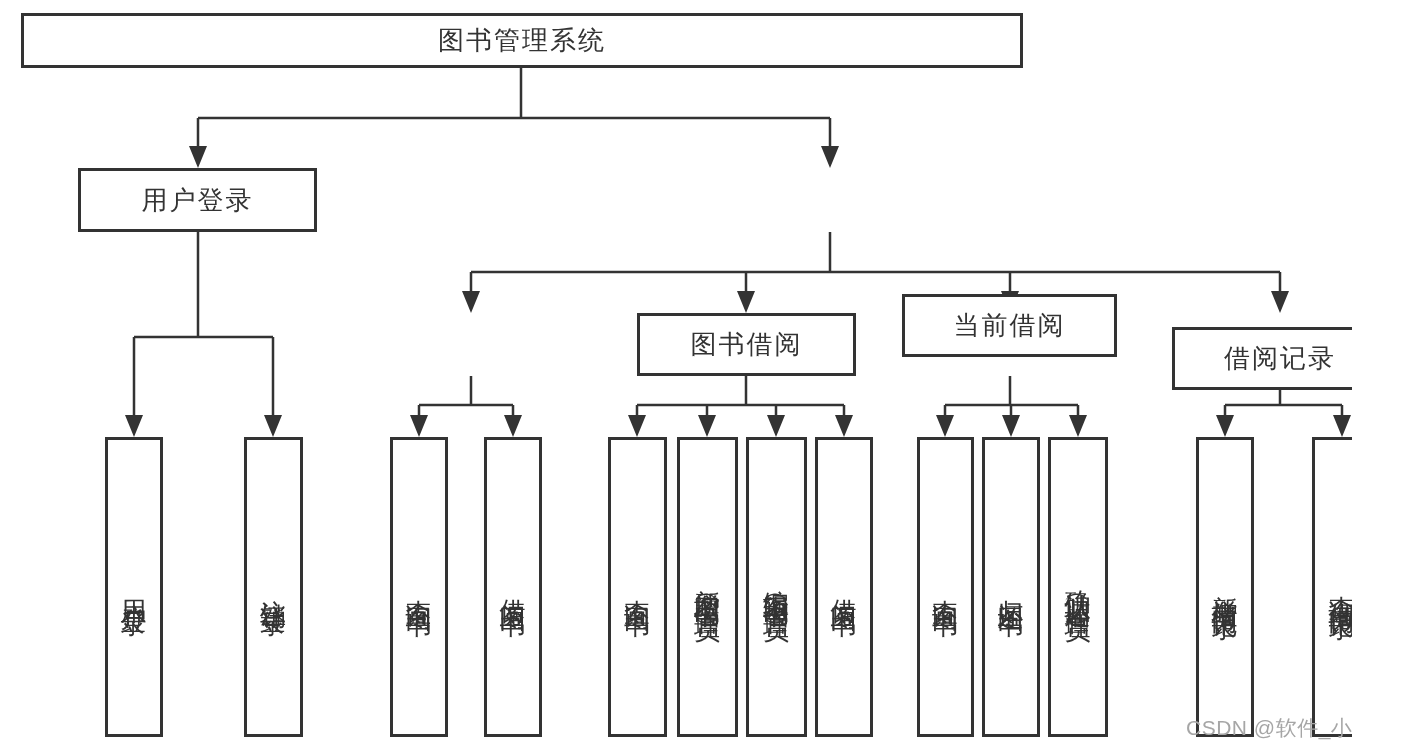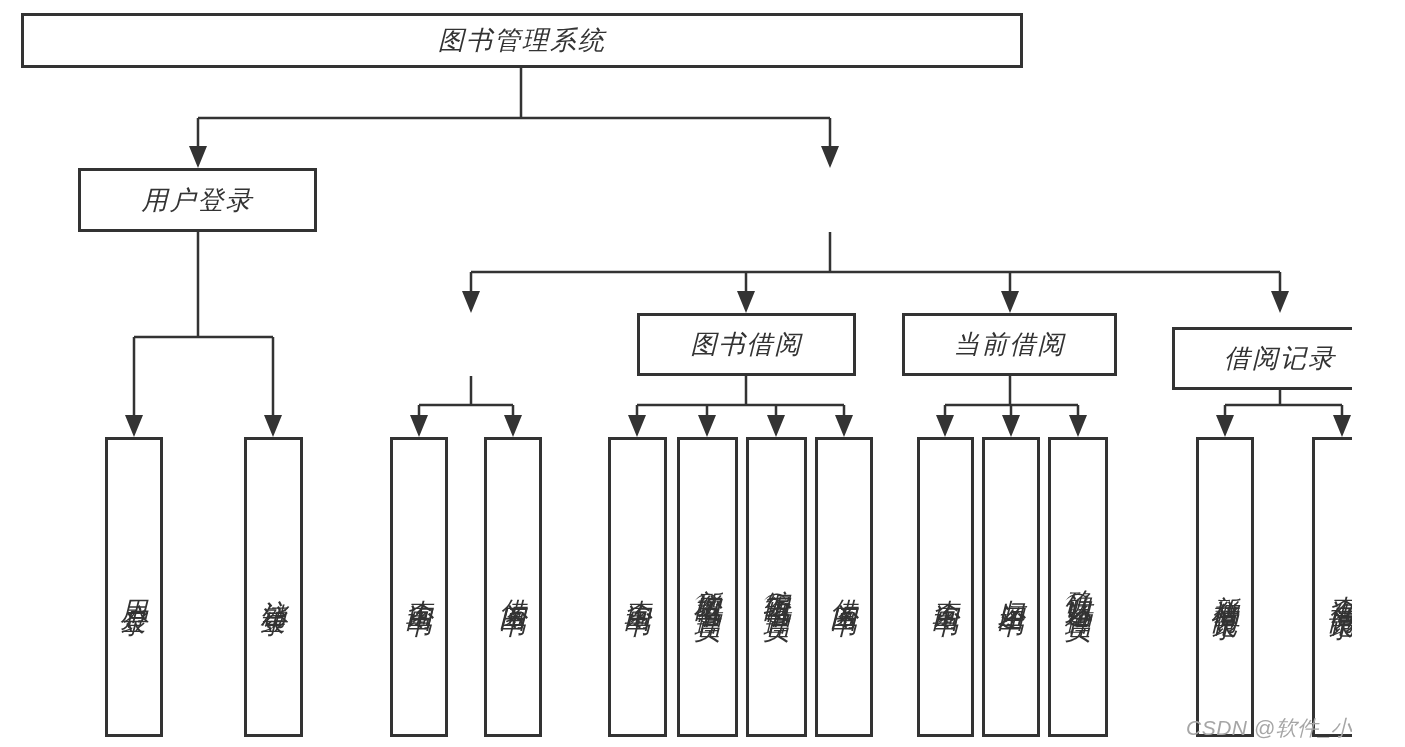--- a/index.html
+++ b/index.html
@@ -1,21 +1,21 @@
 <!DOCTYPE html>
 <html style="--line: #333333; --text: #333333; --wm: #a6a6a6; --bg: #ffffff;"><head>
 <meta charset="utf-8">
 <style>
   html,body { margin:0; padding:0; background:#ffffff; }
   :root {
     --line:#333333; --text:#333333; --wm:#a6a6a6; --bg:#ffffff;
   }
   #canvas {
     position:relative; width:1352px; height:747px; background:var(--bg);
-    font-family:"Liberation Sans","DejaVu Sans",sans-serif; overflow:hidden;font-style:italic;
+    font-family:"Liberation Sans","DejaVu Sans",sans-serif; overflow:hidden;
   }
   #wires { position:absolute; left:0; top:0; width:1405px; height:747px; }
   #wires path.wire { stroke:var(--line); stroke-width:2.5; fill:none; }
   #wires path.arrow { fill:var(--line); stroke:none; }
   .hbox {
     position:absolute; box-sizing:border-box; border:3px solid var(--line);
     background:#fff; display:flex; align-items:center; justify-content:center;
     font-size:26px; letter-spacing:2px; color:var(--text); white-space:nowrap;
   }
   .vbox {
@@ -65,21 +65,21 @@
     <span>图书管理系统</span>
   </div>
 
   <div class="hbox" style="left:78px;top:168px;width:239px;height:64px">
     <span>用户登录</span>
   </div>
 
   <div class="hbox" style="left:637px;top:313px;width:219px;height:63px">
     <span>图书借阅</span>
   </div>
-  <div class="hbox" style="left:902px;top:313px;width:215px;height:63px">
+  <div class="hbox" style="left:902px;top:294px;width:215px;height:63px">
     <span>当前借阅</span>
   </div>
   <div class="hbox" style="left:1172px;top:327px;width:216px;height:63px">
     <span>借阅记录</span>
   </div>
 
   <div class="vbox" style="left:105px;top:437px;width:58px;height:300px">
     <span class="vtext">用户登录</span>
   </div>
   <div class="vbox" style="left:244px;top:437px;width:59px;height:300px">

